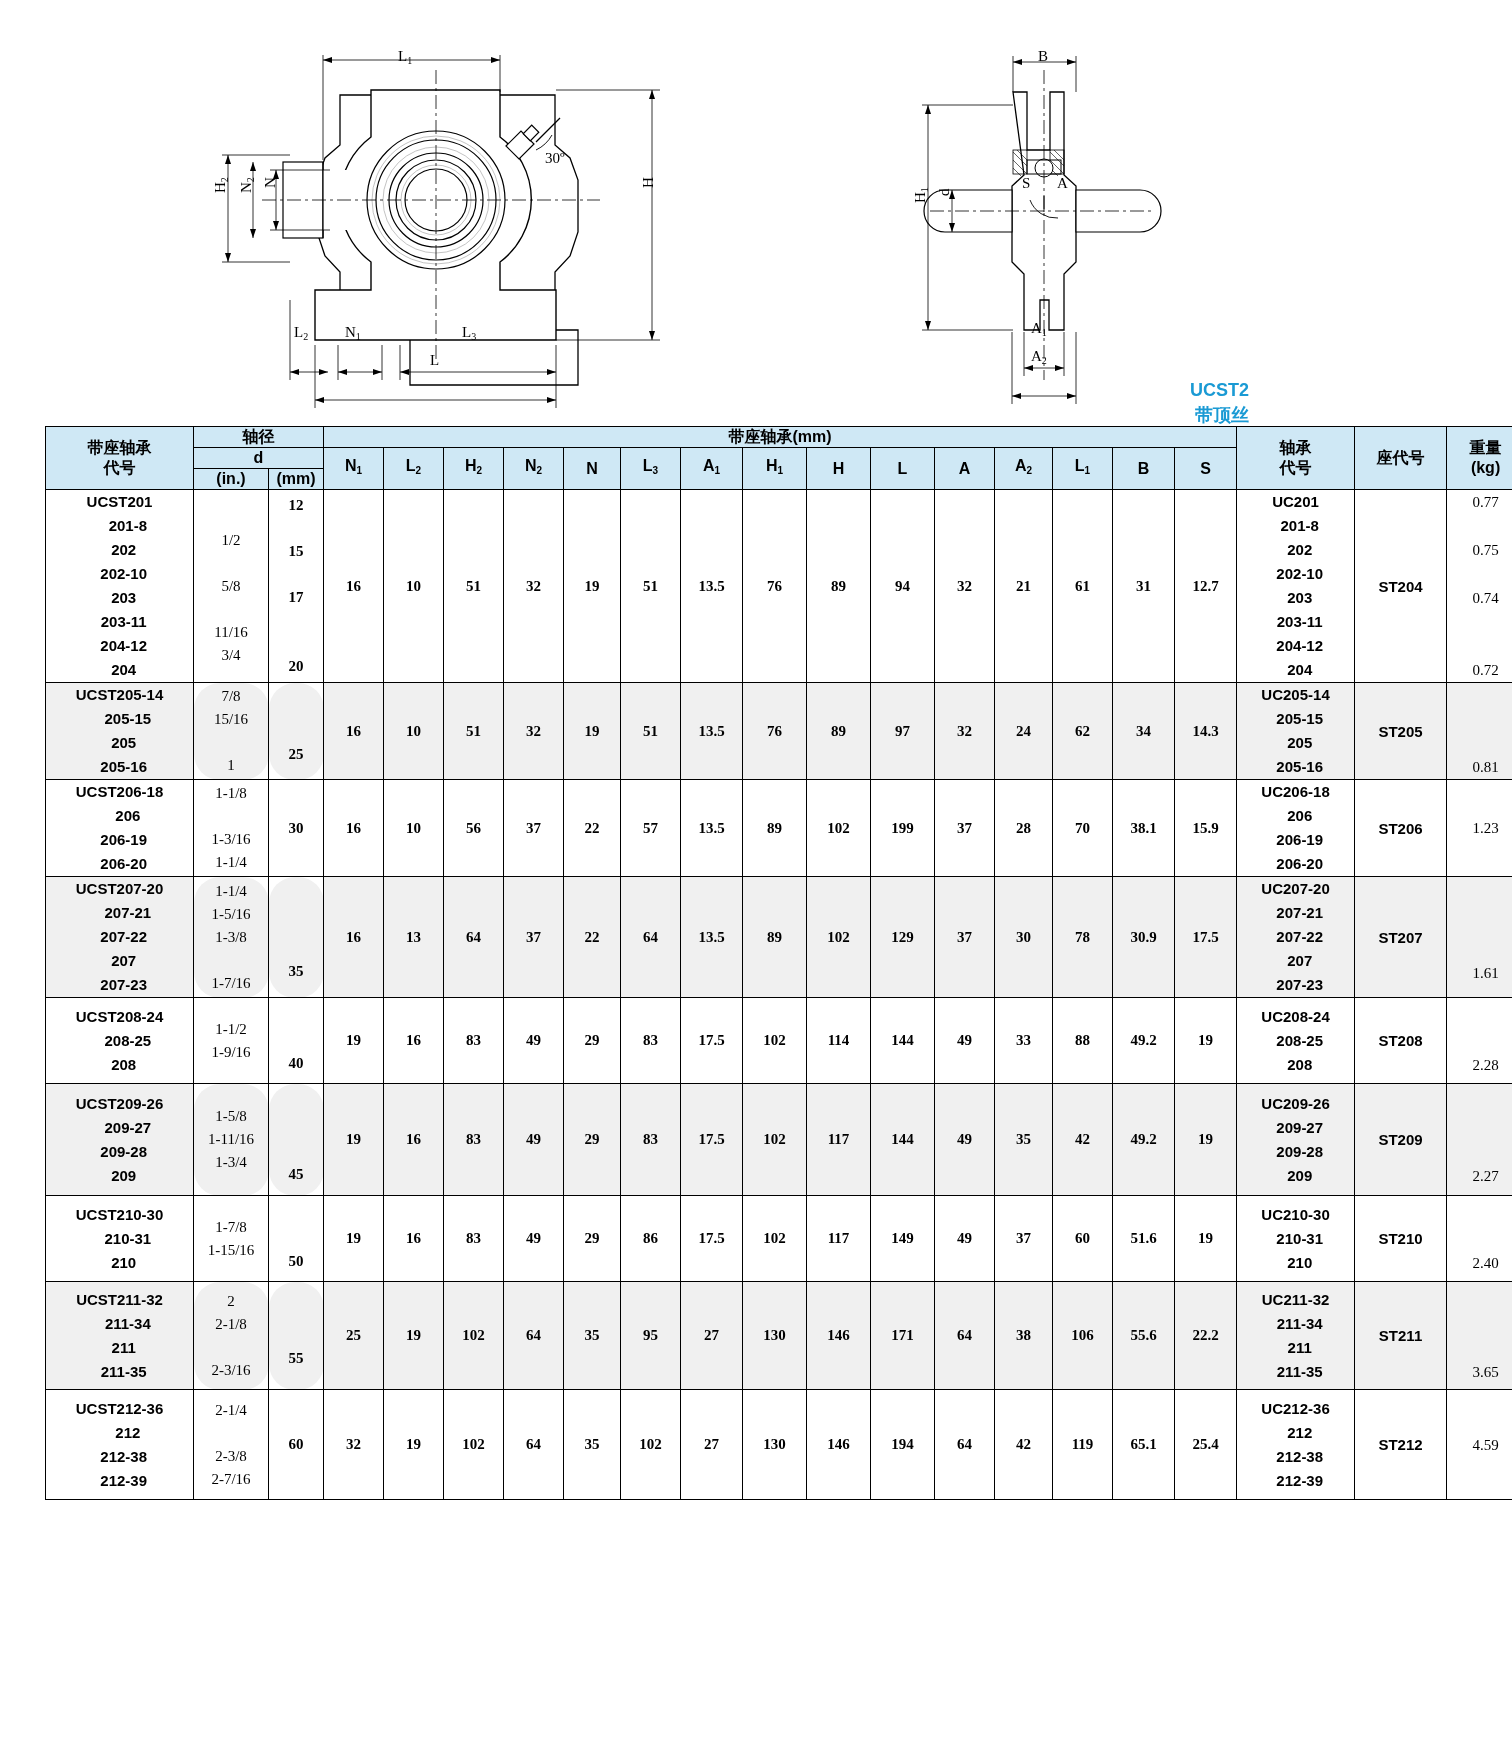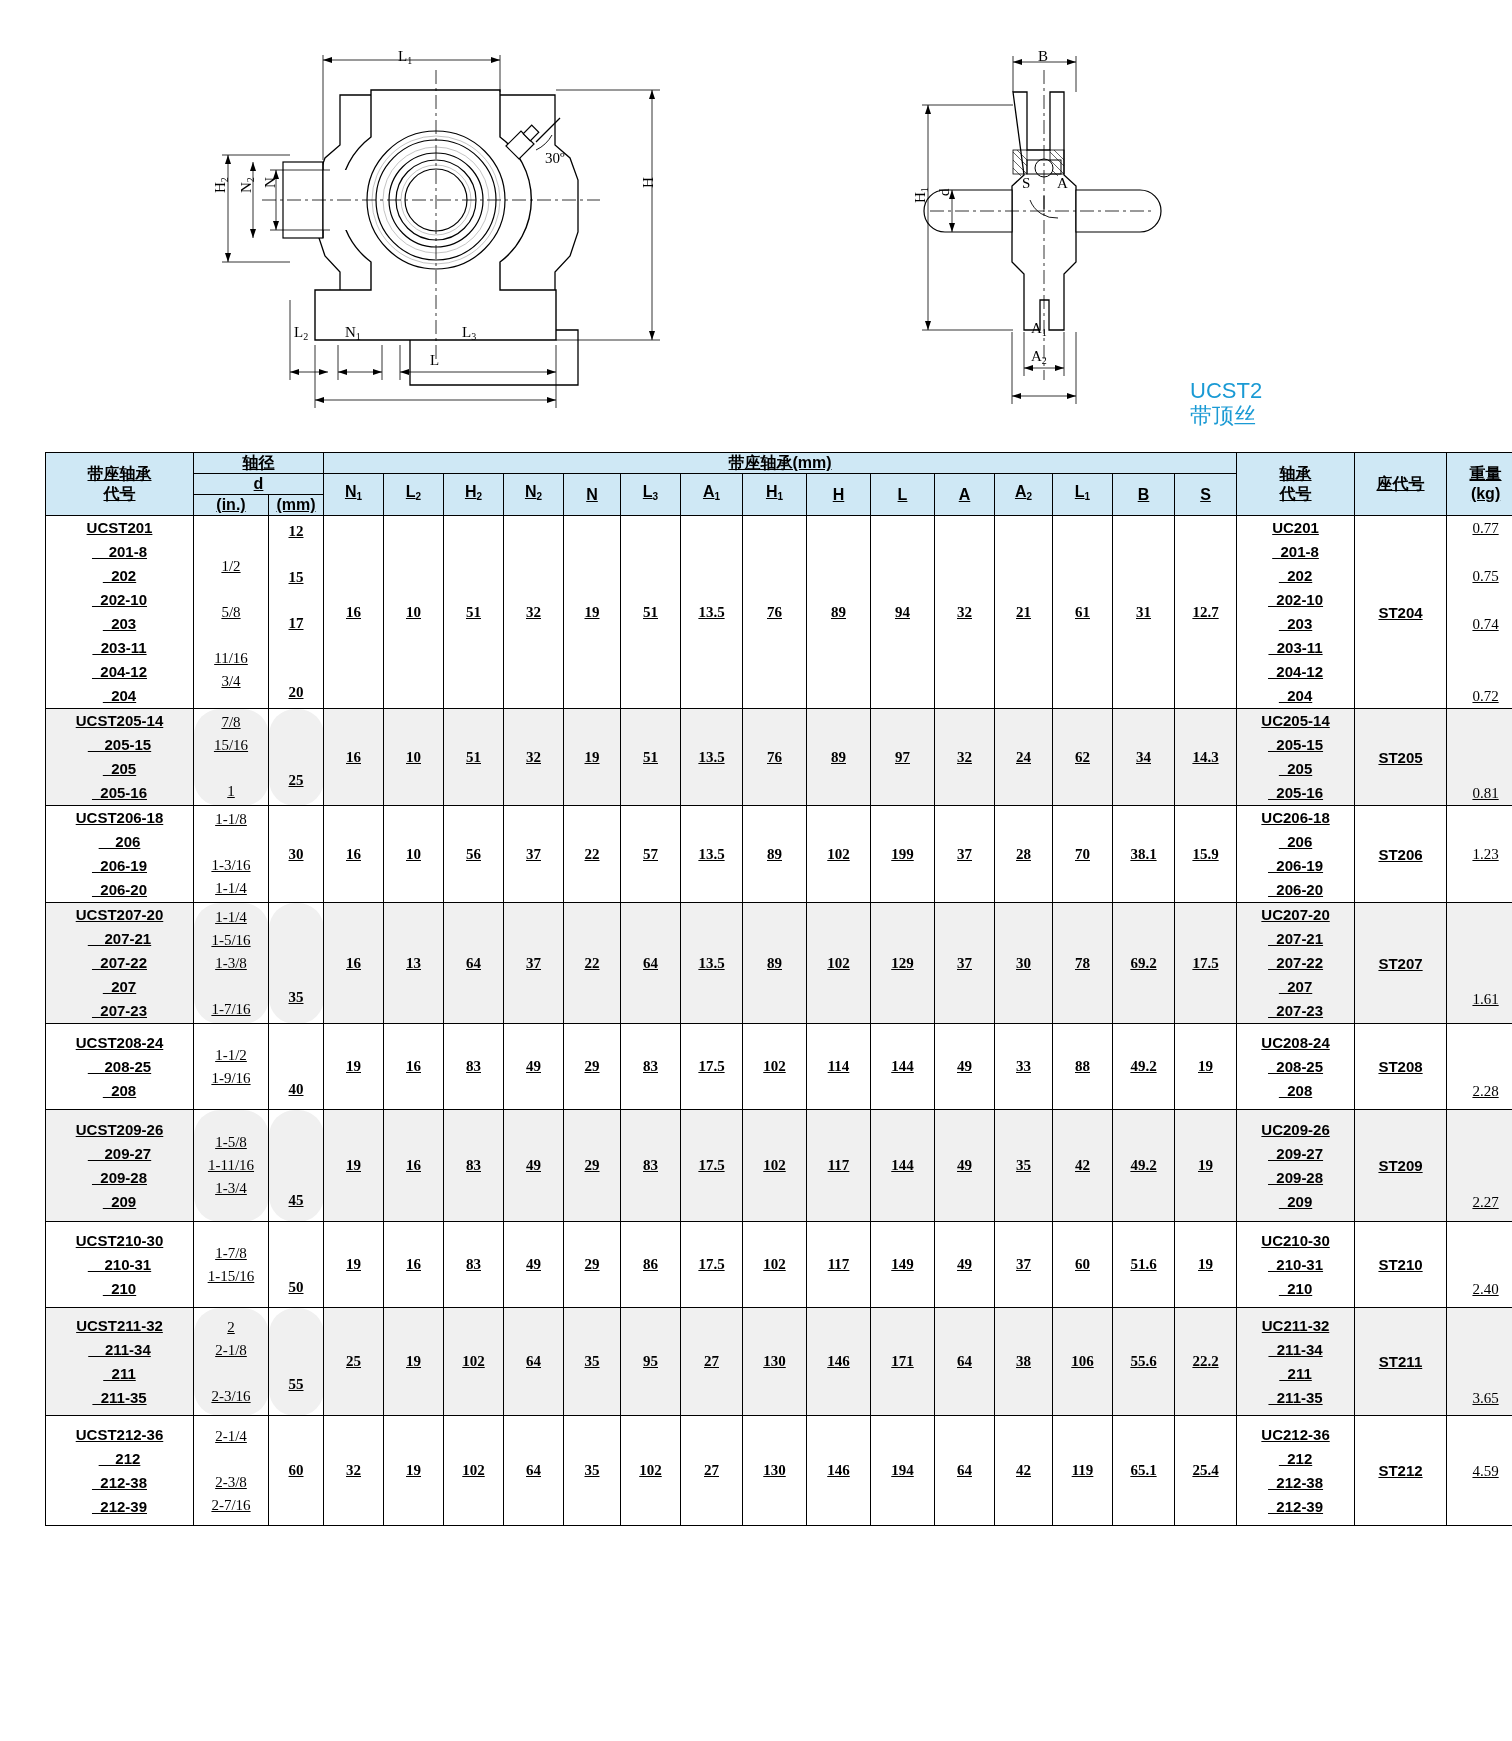--- a/index.html
+++ b/index.html
@@ -36,39 +36,38 @@
   .dwg-sub {
     font-size: 10px;
     vertical-align: -3px;
   }
   .badge {
     position: absolute;
     left: 1190px;
     top: 378px;
     color: #1a9ad4;
     font-family: "Liberation Sans", sans-serif;
-    font-weight: normal;
-    font-size: 22px;
+    font-weight: bold;
+    font-size: 18px;
     line-height: 25px;
-    text-align: left;
+    text-align: right;
   }
 
   svg.dwg {
     position: absolute;
     left: 0;
     top: 0;
   }
 
   
   .table-wrap {
     position: absolute;
     left: 45px;
-    top: 452px;
+    top: 426px;
     width: 1423px;
-    text-decoration: underline;
   }
   table.spec {
     border-collapse: collapse;
     width: 1423px;
     table-layout: fixed;
     font-family: "Liberation Sans", sans-serif;
   }
   table.spec th, table.spec td {
     border: 1px solid #000;
     text-align: center;
@@ -577,21 +576,21 @@
           <td class="num">37</td>
           <td class="num">22</td>
           <td class="num">64</td>
           <td class="num">13.5</td>
           <td class="num">89</td>
           <td class="num">102</td>
           <td class="num">129</td>
           <td class="num">37</td>
           <td class="num">30</td>
           <td class="num">78</td>
-          <td class="num">69.2</td>
+          <td class="num">30.9</td>
           <td class="num">17.5</td>
           <td class="bearing vtop">UC207-20
   207-21
   207-22
   207
   207-23</td>
           <td class="housing">ST207</td>
           <td class="weight vtop">
 
 

